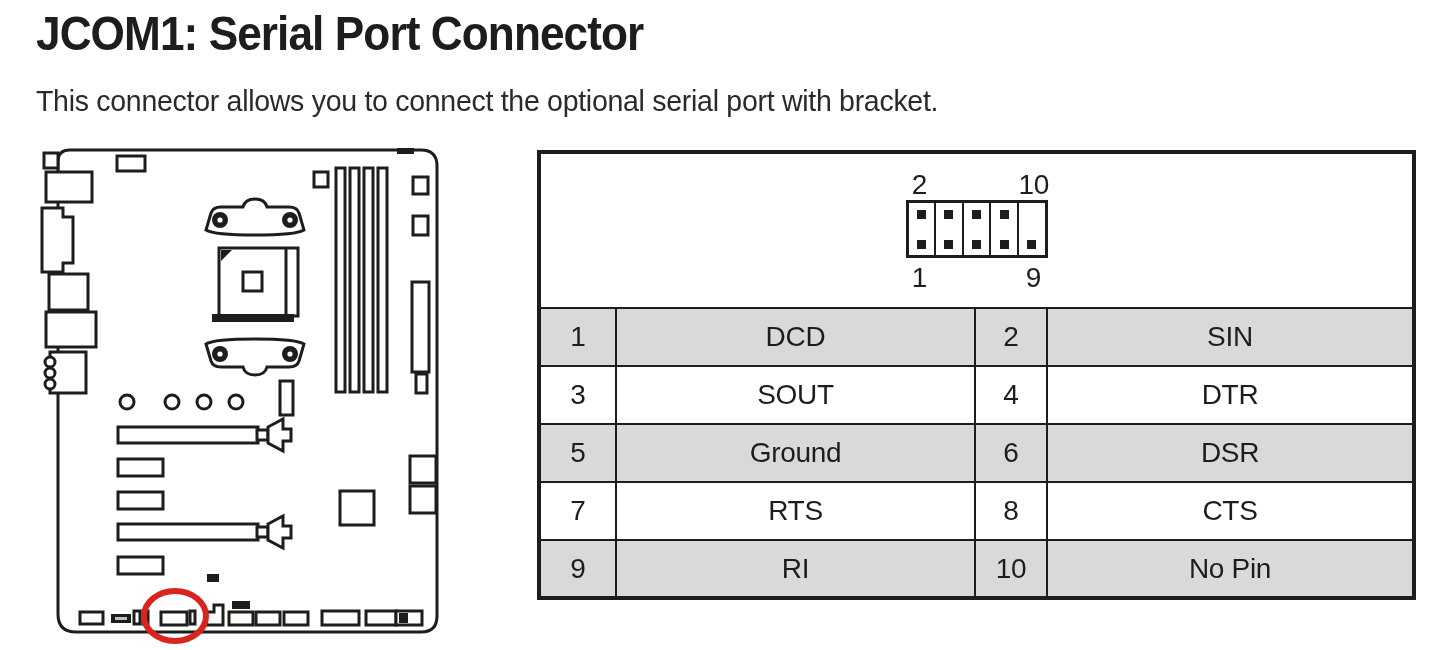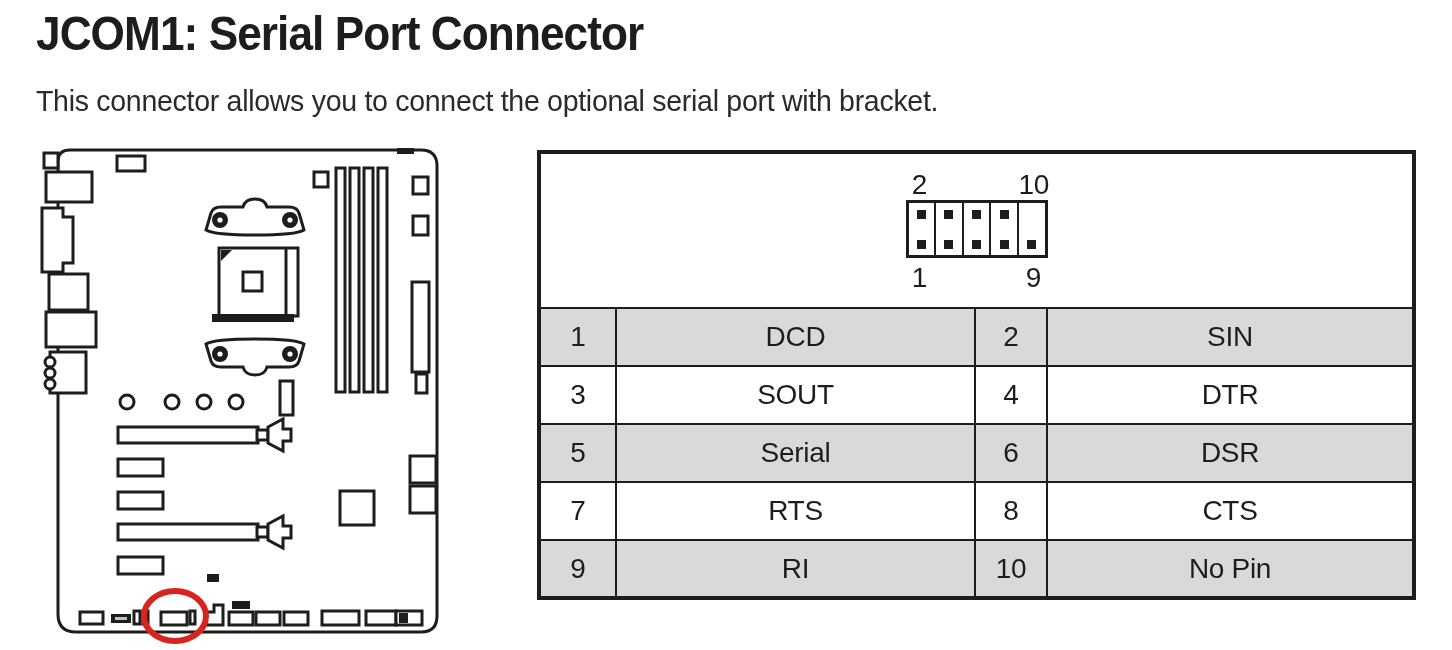--- a/index.html
+++ b/index.html
@@ -282,21 +282,21 @@
         <td>SIN</td>
       </tr>
       <tr>
         <td>3</td>
         <td>SOUT</td>
         <td>4</td>
         <td>DTR</td>
       </tr>
       <tr class="gray">
         <td>5</td>
-        <td>Serial</td>
+        <td>Ground</td>
         <td>6</td>
         <td>DSR</td>
       </tr>
       <tr>
         <td>7</td>
         <td>RTS</td>
         <td>8</td>
         <td>CTS</td>
       </tr>
       <tr class="gray">

